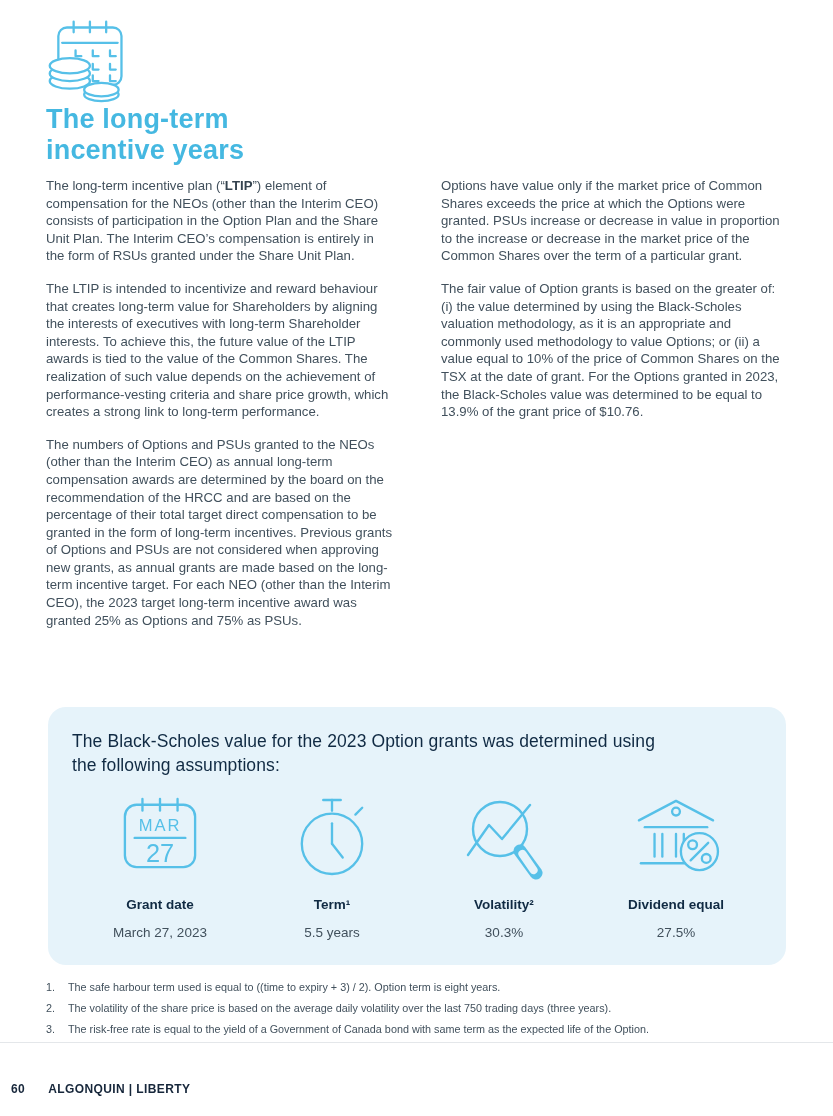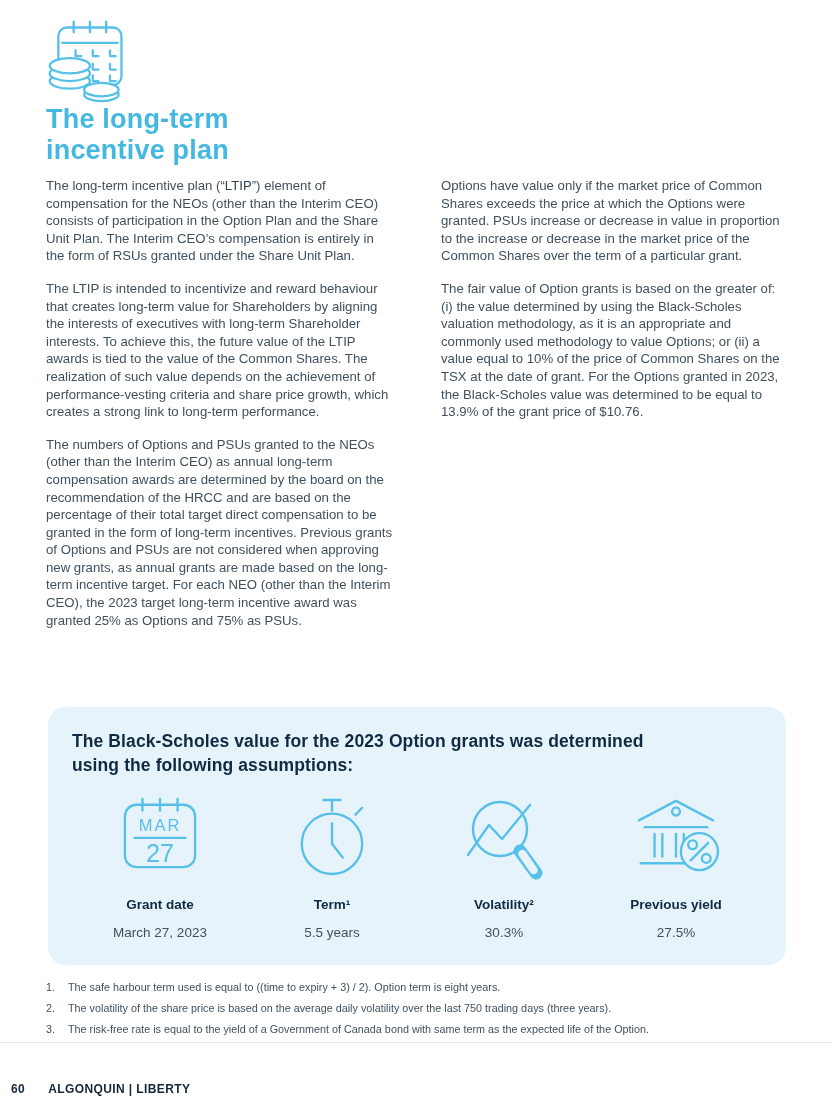--- a/index.html
+++ b/index.html
@@ -21,28 +21,28 @@
 
   .title {
     position: absolute; left: 46px; top: 104px;
     font-size: 27px; line-height: 31px; font-weight: 700;
     color: #45b8e1; white-space: pre-line; letter-spacing: .2px;
   }
 
   .columns { position: absolute; left: 46px; top: 177px; width: 744px; display: flex; gap: 46px; }
   .col { width: 349px; font-size: 13.2px; line-height: 17.6px; color: #41505c; }
   .col p { margin: 0 0 15px; }
-  .col p strong { font-weight: 400; color: #35434f; }
+  .col p strong { font-weight: 700; color: #35434f; }
 
   .assumptions {
     position: absolute; left: 48px; top: 707px; width: 738px; height: 258px;
     background: #e6f3fa; border-radius: 18px; padding: 22px 46px 0 24px;
   }
   .assumptions h2 {
-    font-size: 17.5px; line-height: 24px; font-weight: 700;
+    font-size: 17.5px; line-height: 24px; font-weight: 400;
     color: #102a43; max-width: 612px; letter-spacing: .1px;
   }
   .assumption-row {
     position: absolute; left: 52px; right: 50px; top: 88px;
     display: flex; justify-content: space-between;
   }
   .assumption { width: 120px; text-align: center; }
   .assumption .icon-box { height: 92px; display: flex; align-items: flex-start; justify-content: center; }
   .assumption .label { margin-top: 10px; font-size: 13.5px; font-weight: 700; color: #102a43; }
   .assumption .value { margin-top: 13px; font-size: 13.5px; color: #41505c; }
@@ -81,21 +81,21 @@
     <g class="icon-fill-white">
       <ellipse cx="24" cy="68" rx="21" ry="8"></ellipse>
       <ellipse cx="24" cy="60" rx="21" ry="8"></ellipse>
       <ellipse cx="24" cy="52" rx="21" ry="8"></ellipse>
       <ellipse cx="57" cy="82" rx="18" ry="7"></ellipse>
       <ellipse cx="57" cy="77" rx="18" ry="7"></ellipse>
     </g>
   </svg>
 
   <h1 class="title">The long-term
-incentive plan</h1>
+incentive years</h1>
 
   <div class="columns">
     <div class="col">
       <p><span>The long-term incentive plan (“</span><strong>LTIP</strong><span>”) element of compensation for the NEOs (other than the Interim CEO) consists of participation in the Option Plan and the Share Unit Plan. The Interim CEO’s compensation is entirely in the form of RSUs granted under the Share Unit Plan.</span></p>
       <p>The LTIP is intended to incentivize and reward behaviour that creates long-term value for Shareholders by aligning the interests of executives with long-term Shareholder interests. To achieve this, the future value of the LTIP awards is tied to the value of the Common Shares. The realization of such value depends on the achievement of performance-vesting criteria and share price growth, which creates a strong link to long-term performance.</p>
       <p>The numbers of Options and PSUs granted to the NEOs (other than the Interim CEO) as annual long-term compensation awards are determined by the board on the recommendation of the HRCC and are based on the percentage of their total target direct compensation to be granted in the form of long-term incentives. Previous grants of Options and PSUs are not considered when approving new grants, as annual grants are made based on the long-term incentive target. For each NEO (other than the Interim CEO), the 2023 target long-term incentive award was granted 25% as Options and 75% as PSUs.</p>
     </div>
     <div class="col">
       <p>Options have value only if the market price of Common Shares exceeds the price at which the Options were granted. PSUs increase or decrease in value in proportion to the increase or decrease in the market price of the Common Shares over the term of a particular grant.</p>
       <p>The fair value of Option grants is based on the greater of: (i) the value determined by using the Black-Scholes valuation methodology, as it is an appropriate and commonly used methodology to value Options; or (ii) a value equal to 10% of the price of Common Shares on the TSX at the date of grant. For the Options granted in 2023, the Black-Scholes value was determined to be equal to 13.9% of the grant price of $10.76.</p>
@@ -173,21 +173,21 @@
               <path d="M10 70 H80"></path>
             </g>
             <circle class="icon-fill-box" cx="70" cy="58" r="19"></circle>
             <g class="icon-stroke">
               <circle cx="63" cy="51" r="4.5"></circle>
               <circle cx="77" cy="65" r="4.5"></circle>
               <path d="M61 67 L79 49"></path>
             </g>
           </svg>
         </div>
-        <div class="label">Previous yield</div>
+        <div class="label">Dividend equal</div>
         <div class="value">27.5%</div>
       </div>
 
 
     </div>
   </section>
 
   <ol class="footnotes">
     <li>
         <span class="fn-num">1.</span>

